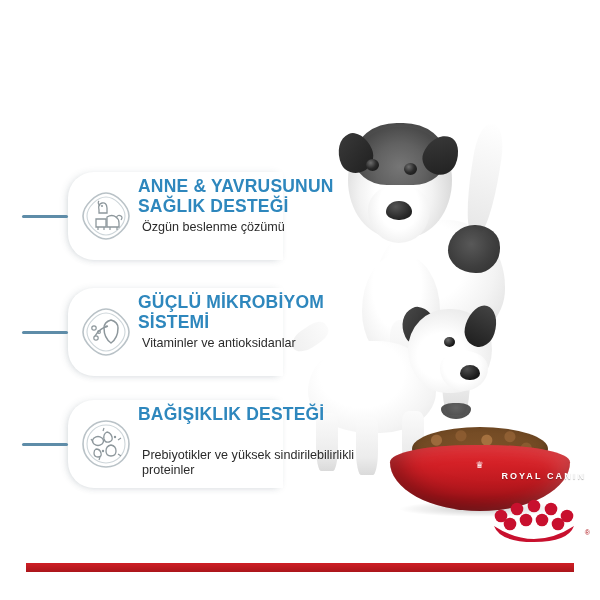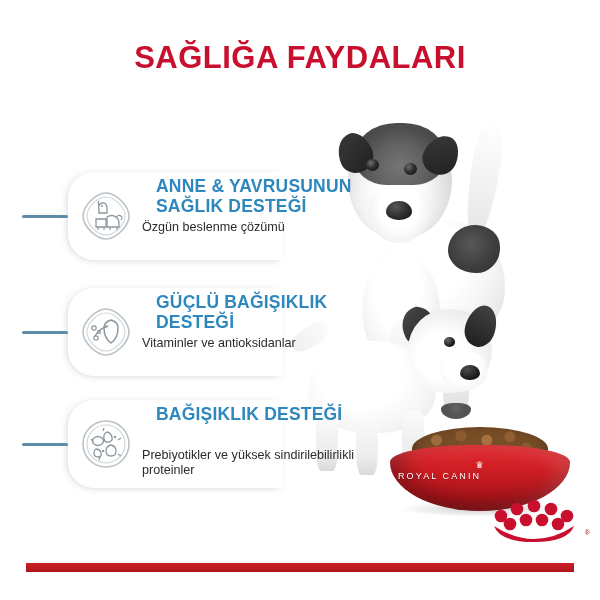--- a/index.html
+++ b/index.html
@@ -172,22 +172,22 @@
     border-radius:46% 46% 50% 50% / 26% 26% 74% 74%;
     background:linear-gradient(180deg,#e8262c 0%,#d01f25 34%,#b3161c 72%,#8e1015 100%);
     box-shadow:inset 10px -6px 22px rgba(0,0,0,.30), inset -10px 4px 18px rgba(255,255,255,.16);
   }
   .bowl-shadow{
     position:absolute;left:8px;top:76px;width:164px;height:16px;
     border-radius:50%;
     background:radial-gradient(ellipse at 50% 50%, rgba(0,0,0,.20), rgba(0,0,0,0) 70%);
   }
   .bowl-mark{
-    position:absolute;left:8px;top:46px;width:180px;text-align:left;
-    color:#fff;font-size:9px;letter-spacing:2.1px;font-weight:normal;
+    position:absolute;left:16px;top:46px;width:180px;text-align:right;
+    color:#fff;font-size:9px;letter-spacing:2.1px;font-weight:bold;
     text-shadow:0 1px 1px rgba(0,0,0,.3);
   }
   .bowl-crown{
     position:absolute;left:0;top:36px;width:180px;text-align:center;
     color:#fff;font-size:9px;line-height:9px;letter-spacing:1px;
   }
 
   
   .feature{position:absolute;left:68px;}
   .feature .card{
@@ -199,21 +199,21 @@
   .connector{
     position:absolute;height:3px;width:46px;left:22px;
     background:#5e8ca8;border-radius:2px;
   }
   .icon-badge{
     position:absolute;left:12px;top:18px;width:52px;height:52px;
   }
   .icon-badge svg{display:block;}
 
   .f-title{
-    position:absolute;left:88px;top:4px;width:230px;
+    position:absolute;left:70px;top:4px;width:230px;
     color:#2e87bd;font-weight:bold;font-size:17.5px;line-height:20px;
     letter-spacing:.2px;
   }
   .f-sub{
     position:absolute;left:74px;top:48px;width:230px;
     color:#2b2b2b;font-size:12.6px;line-height:15px;
   }
 
   
   .brand-logo{position:absolute;right:18px;bottom:48px;width:96px;height:56px;}
@@ -223,21 +223,20 @@
   }
   .reg-mark{
     position:absolute;right:10px;bottom:64px;font-size:7px;color:#b0181e;
   }
 </style>
 </head>
 <body>
 
 <div class="canvas">
 
-  <div class="page-title">SAĞLIĞA FAYDALARI</div>
 
   <div class="photo-layer">
 
     <div class="dog-adult">
       <div class="adult-tail"></div>
       <div class="adult-body"></div>
       <div class="adult-patch"></div>
       <div class="adult-chest"></div>
       <div class="adult-leg l">
           <div class="adult-foot"></div>
@@ -305,21 +304,21 @@
         <path d="M26 3 C36 3 49 16 49 26 C49 36 36 49 26 49 C16 49 3 36 3 26 C3 16 16 3 26 3 Z" fill="none" stroke="#b9c2c7" stroke-width="1.6"></path>
         <path d="M26 7 C34.5 7 45 17 45 26 C45 35 34.5 45 26 45 C17.5 45 7 35 7 26 C7 17 17.5 7 26 7 Z" fill="none" stroke="#cdd5d9" stroke-width="1.1"></path>
         <path d="M31 14 q7 2 7 8 q0 10 -7 15 q-7 -5 -7 -15 q0 -6 7 -8 z" fill="none" stroke="#8d979c" stroke-width="1.5"></path>
         <path d="M15 30 q5 -8 13 -10" fill="none" stroke="#8d979c" stroke-width="1.4"></path>
         <path d="M26 19 l2 2 l-4 1 z" fill="#8d979c"></path>
         <circle cx="14" cy="22" r="2.2" fill="none" stroke="#8d979c" stroke-width="1.2"></circle>
         <circle cx="16" cy="32" r="2.2" fill="none" stroke="#8d979c" stroke-width="1.2"></circle>
         <circle cx="19" cy="26" r="1.4" fill="none" stroke="#8d979c" stroke-width="1.1"></circle>
       </svg>
     </div>
-    <div class="f-title">GÜÇLÜ BAĞIŞIKLIK DESTEĞİ</div>
+    <div class="f-title">GÜÇLÜ MİKROBİYOM SİSTEMİ</div>
     <div class="f-sub">Vitaminler ve antioksidanlar</div>
   </div>
   <div class="connector" style="top:331px;"></div>
 
   <div class="feature" style="top:400px;">
     <div class="card"></div>
     <div class="icon-badge">
       <svg width="52" height="52" viewBox="0 0 52 52">
         <circle cx="26" cy="26" r="23" fill="none" stroke="#b9c2c7" stroke-width="1.6"></circle>
         <circle cx="26" cy="26" r="19" fill="none" stroke="#cdd5d9" stroke-width="1.1"></circle>

